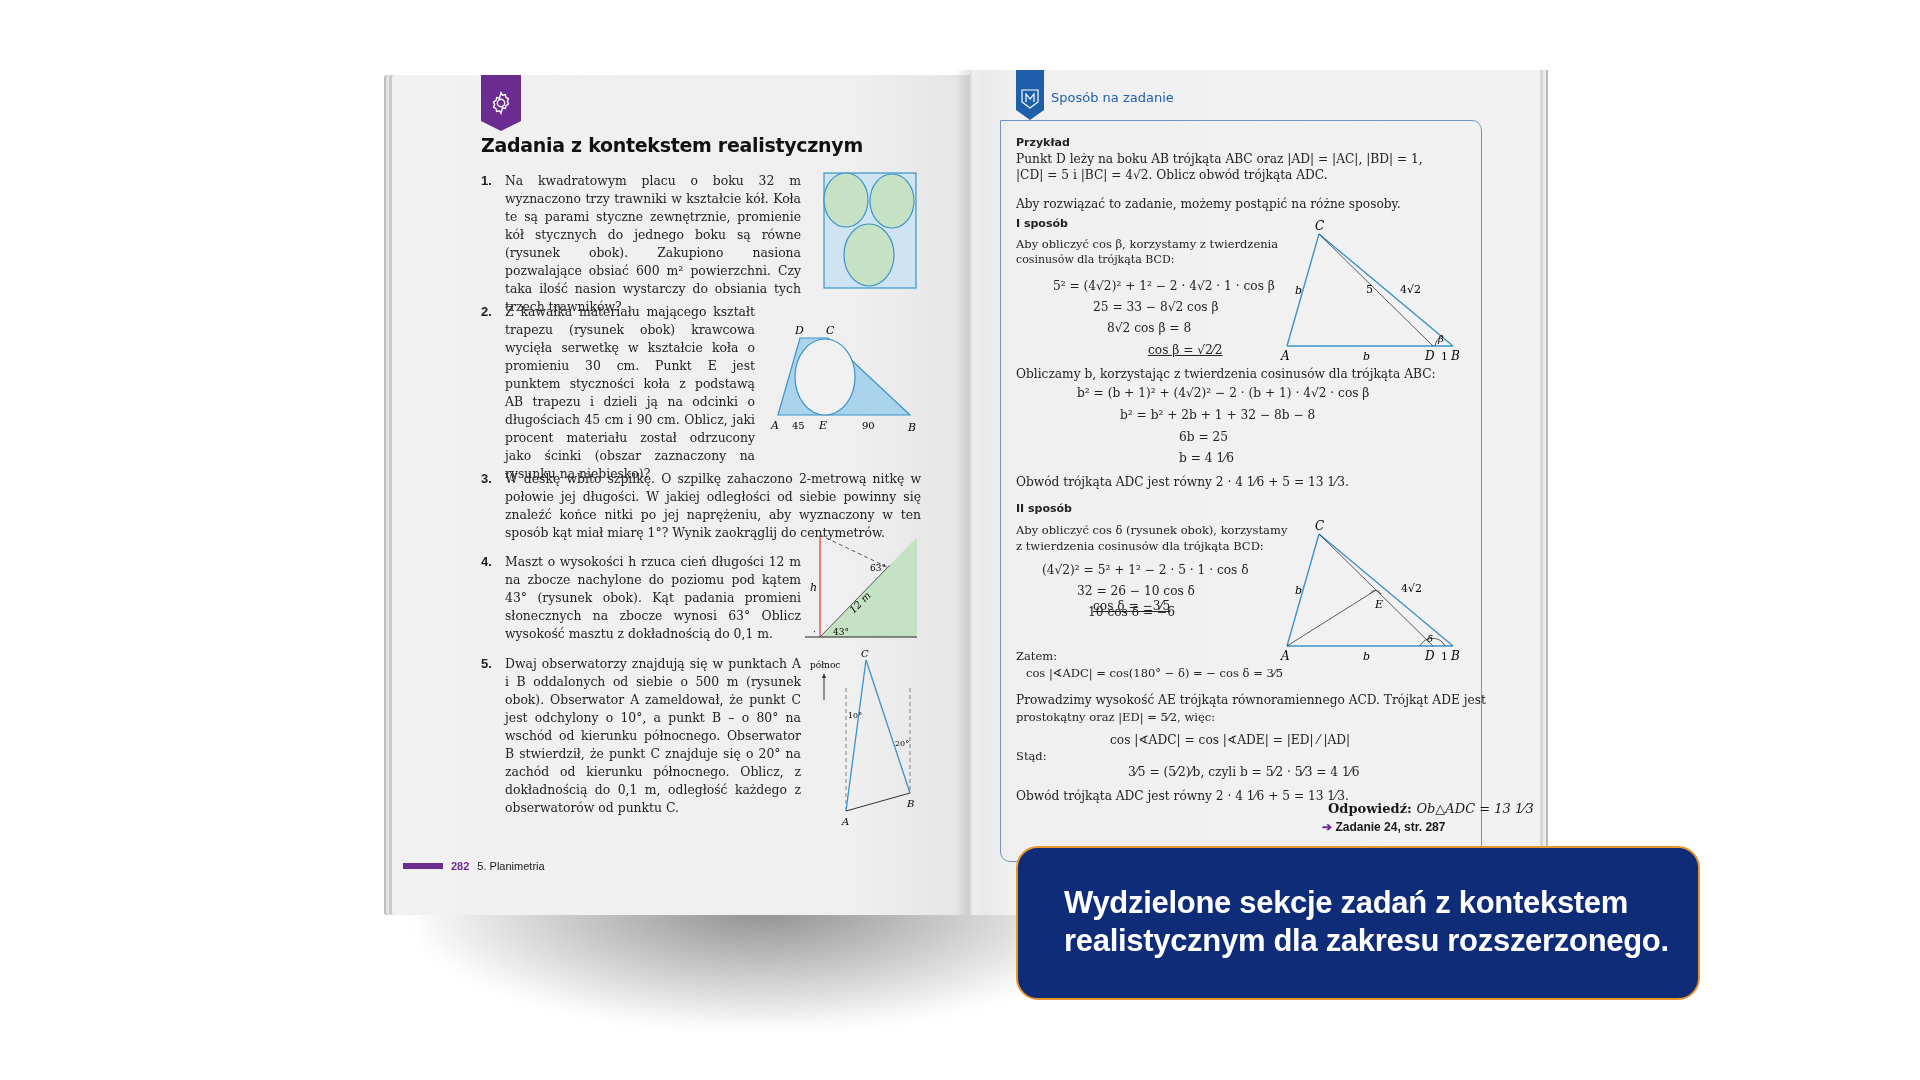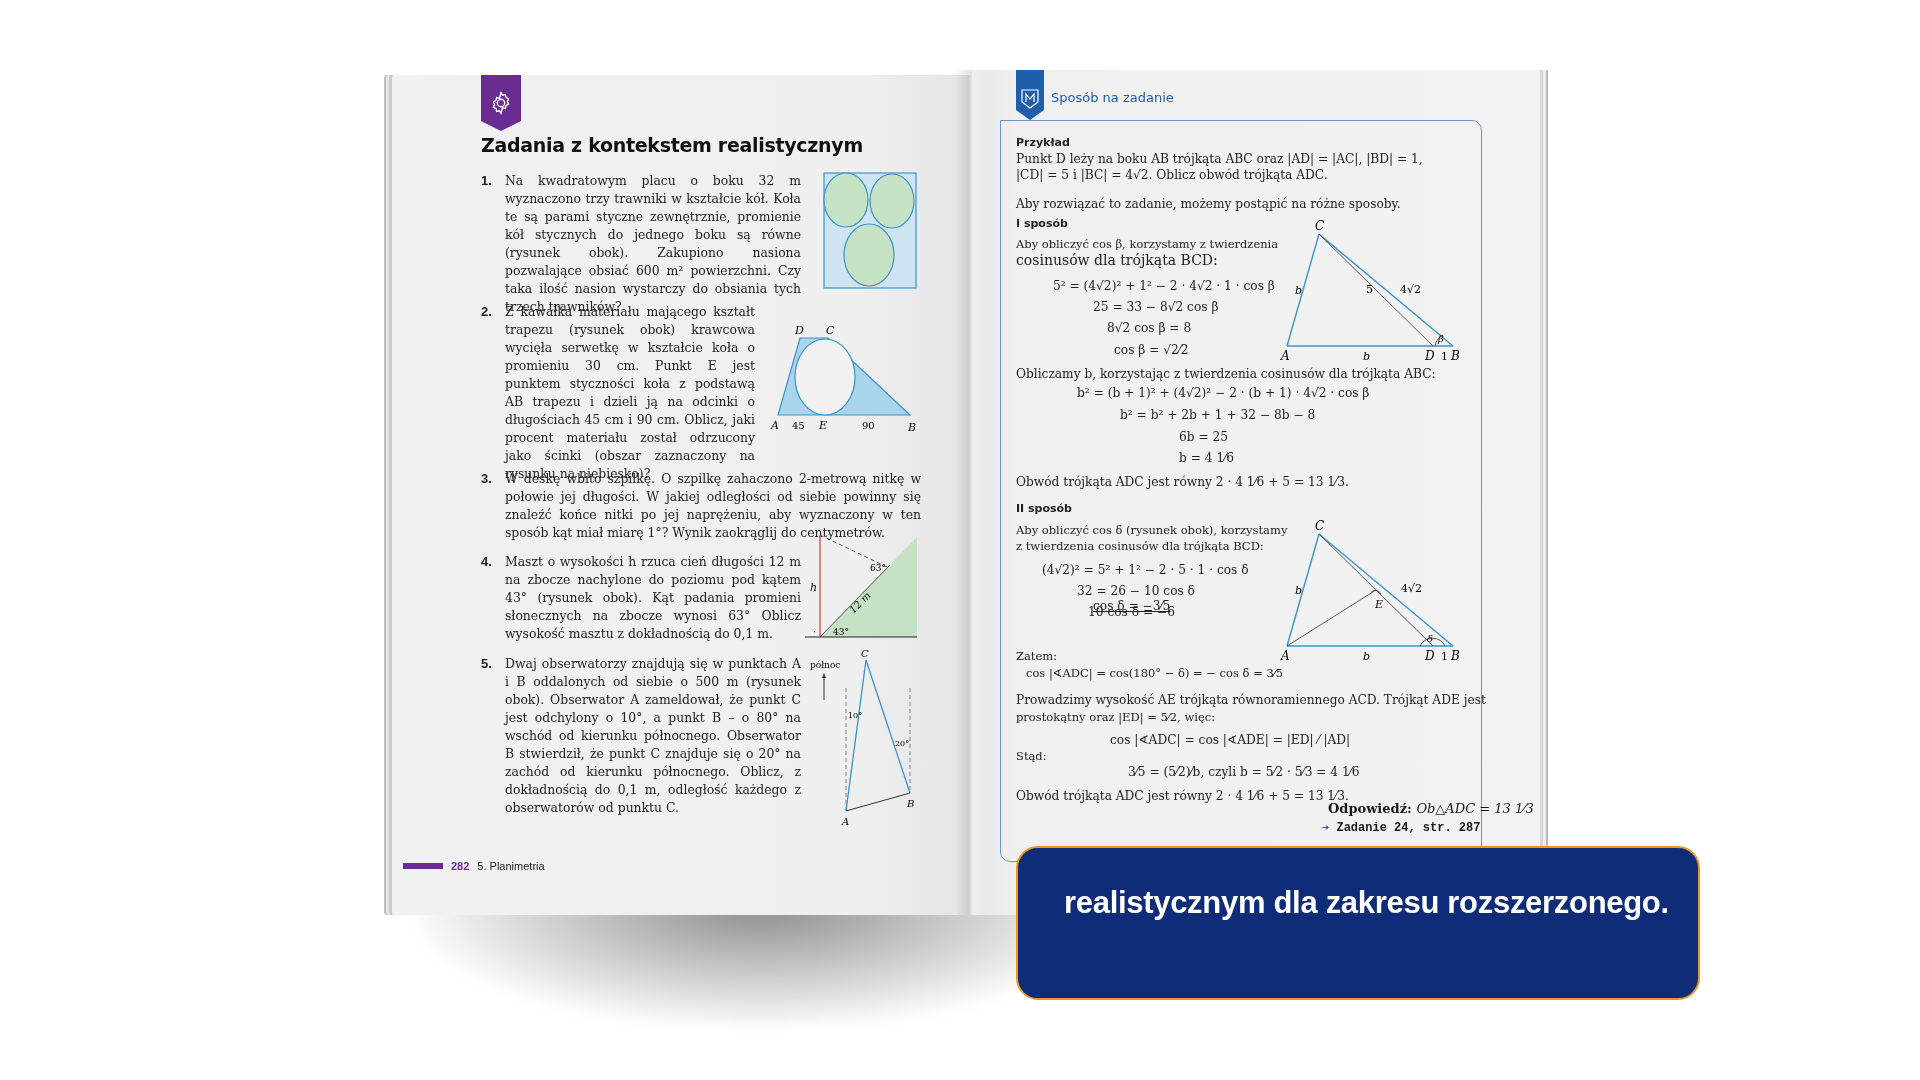--- a/index.html
+++ b/index.html
@@ -19,21 +19,21 @@
   .footer { position:absolute; left:403px; top:860px; display:flex; align-items:center; gap:8px; font-family:"Liberation Sans", sans-serif; font-size:11px; }
   .footer .bar { width:40px; height:6px; background:#6b2c91; }
   .footer .pnum { color:#6b2c91; font-weight:bold; }
   .bookmark-blue { position:absolute; left:1016px; top:70px; width:28px; height:50px; background:#1f5ea8; clip-path:polygon(0 0,100% 0,100% 80%,50% 100%,0 80%); display:flex; align-items:flex-start; justify-content:center; padding-top:18px; box-sizing:border-box; }
   .box { position:absolute; left:1000px; top:120px; width:480px; height:740px; border:1.5px solid #6f95c2; border-radius:10px; border-top-left-radius:0; }
   .box-title { position:absolute; left:1051px; top:90px; font-family:"DejaVu Sans", sans-serif; font-weight:normal; font-size:13px; color:#1f5ea8; }
   .rt { position:absolute; left:1016px; font-size:12.2px; line-height:16px; color:#222; }
   .rt b.h { font-family:"DejaVu Sans", sans-serif; font-size:11px; font-weight:bold; }
   .eq { position:absolute; font-size:12.2px; color:#222; white-space:nowrap; }
   .answer { position:absolute; left:1328px; top:801px; font-size:13px; font-weight:bold; }
-  .ref { position:absolute; left:1322px; top:820px; font-family:Liberation Mono, monospace; font-weight:bold; font-size:12px; }
+  .ref { position:absolute; left:1322px; top:820px; font-family:Liberation Sans, sans-serif; font-weight:bold; font-size:12px; }
   .ref .arrow { color:#6b2c91; }
   .callout { position:absolute; left:1016px; top:846px; width:684px; height:154px; background:#0f2c79; border:2px solid #e8962c; border-radius:22px; box-sizing:border-box; padding:36px 0 0 46px; }
   .callout-text { color:#ffffff; font-family:"Liberation Sans", sans-serif; font-weight:bold; font-size:31px; line-height:38px; letter-spacing:-0.3px; }
 </style>
 </head>
 <body>
 
 <div class="shadow"></div>
 <div class="shadow-r"></div>
 
@@ -138,25 +138,25 @@
 </div>
 <div class="box-title">Sposób na zadanie</div>
 
 <div class="rt" style="top:134px;"><b class="h">Przykład</b></div>
 <div class="rt" style="top:151px;">Punkt D leży na boku AB trójkąta ABC oraz |AD| = |AC|, |BD| = 1,</div>
 <div class="rt" style="top:167px;">|CD| = 5 i |BC| = 4√2. Oblicz obwód trójkąta ADC.</div>
 <div class="rt" style="top:196px;">Aby rozwiązać to zadanie, możemy postąpić na różne sposoby.</div>
 
 <div class="rt" style="top:215px;"><b class="h">I sposób</b></div>
 <div class="rt" style="top:236px;font-size:11.5px;">Aby obliczyć cos β, korzystamy z twierdzenia</div>
-<div class="rt" style="top:252px;font-size:14px;">cosinusów dla trójkąta BCD:</div>
+<div class="rt" style="top:252px;font-size:11px;">cosinusów dla trójkąta BCD:</div>
 <div class="eq" style="left:1053px;top:279px;">5² = (4√2)² + 1² − 2 · 4√2 · 1 · cos β</div>
 <div class="eq" style="left:1093px;top:300px;">25 = 33 − 8√2 cos β</div>
 <div class="eq" style="left:1107px;top:321px;">8√2 cos β = 8</div>
-<div class="eq" style="left:1114px;top:343px;">cos β = √2⁄2</div>
+<div class="eq" style="left:1148px;top:343px;text-decoration:underline;">cos β = √2⁄2</div>
 
 <svg class="fig" style="left:1275px;top:218px;" width="190" height="145" viewBox="0 0 190 145">
   <line x1="12" y1="128" x2="44" y2="16" stroke="#3a93c9" stroke-width="1.4"></line>
   <line x1="44" y1="16" x2="178" y2="128" stroke="#3a93c9" stroke-width="1.4"></line>
   <line x1="12" y1="128" x2="178" y2="128" stroke="#3a93c9" stroke-width="1.4"></line>
   <line x1="44" y1="16" x2="158" y2="128" stroke="#333" stroke-width="0.8"></line>
   <path d="M160 128 A 14 14 0 0 1 167 118" fill="none" stroke="#333" stroke-width="0.8"></path>
   <text x="40" y="12" font-size="12" font-style="italic" font-family="DejaVu Serif">C</text>
   <text x="20" y="76" font-size="11" font-style="italic" font-family="DejaVu Serif">b</text>
   <text x="91" y="75" font-size="11" font-family="DejaVu Serif">5</text>
@@ -216,14 +216,15 @@
 <div class="answer">
   <span>Odpowiedź:</span>
   <span style="font-weight:normal;font-style:italic;">Ob△ADC = 13 1⁄3</span>
 </div>
 <div class="ref">
   <span class="arrow">➔</span>
   <span>Zadanie 24, str. 287</span>
 </div>
 
 <div class="callout">
+  <div class="callout-text">Wydzielone sekcje zadań z kontekstem</div>
   <div class="callout-text">realistycznym dla zakresu rozszerzonego.</div>
 </div>
 
 </body></html>

